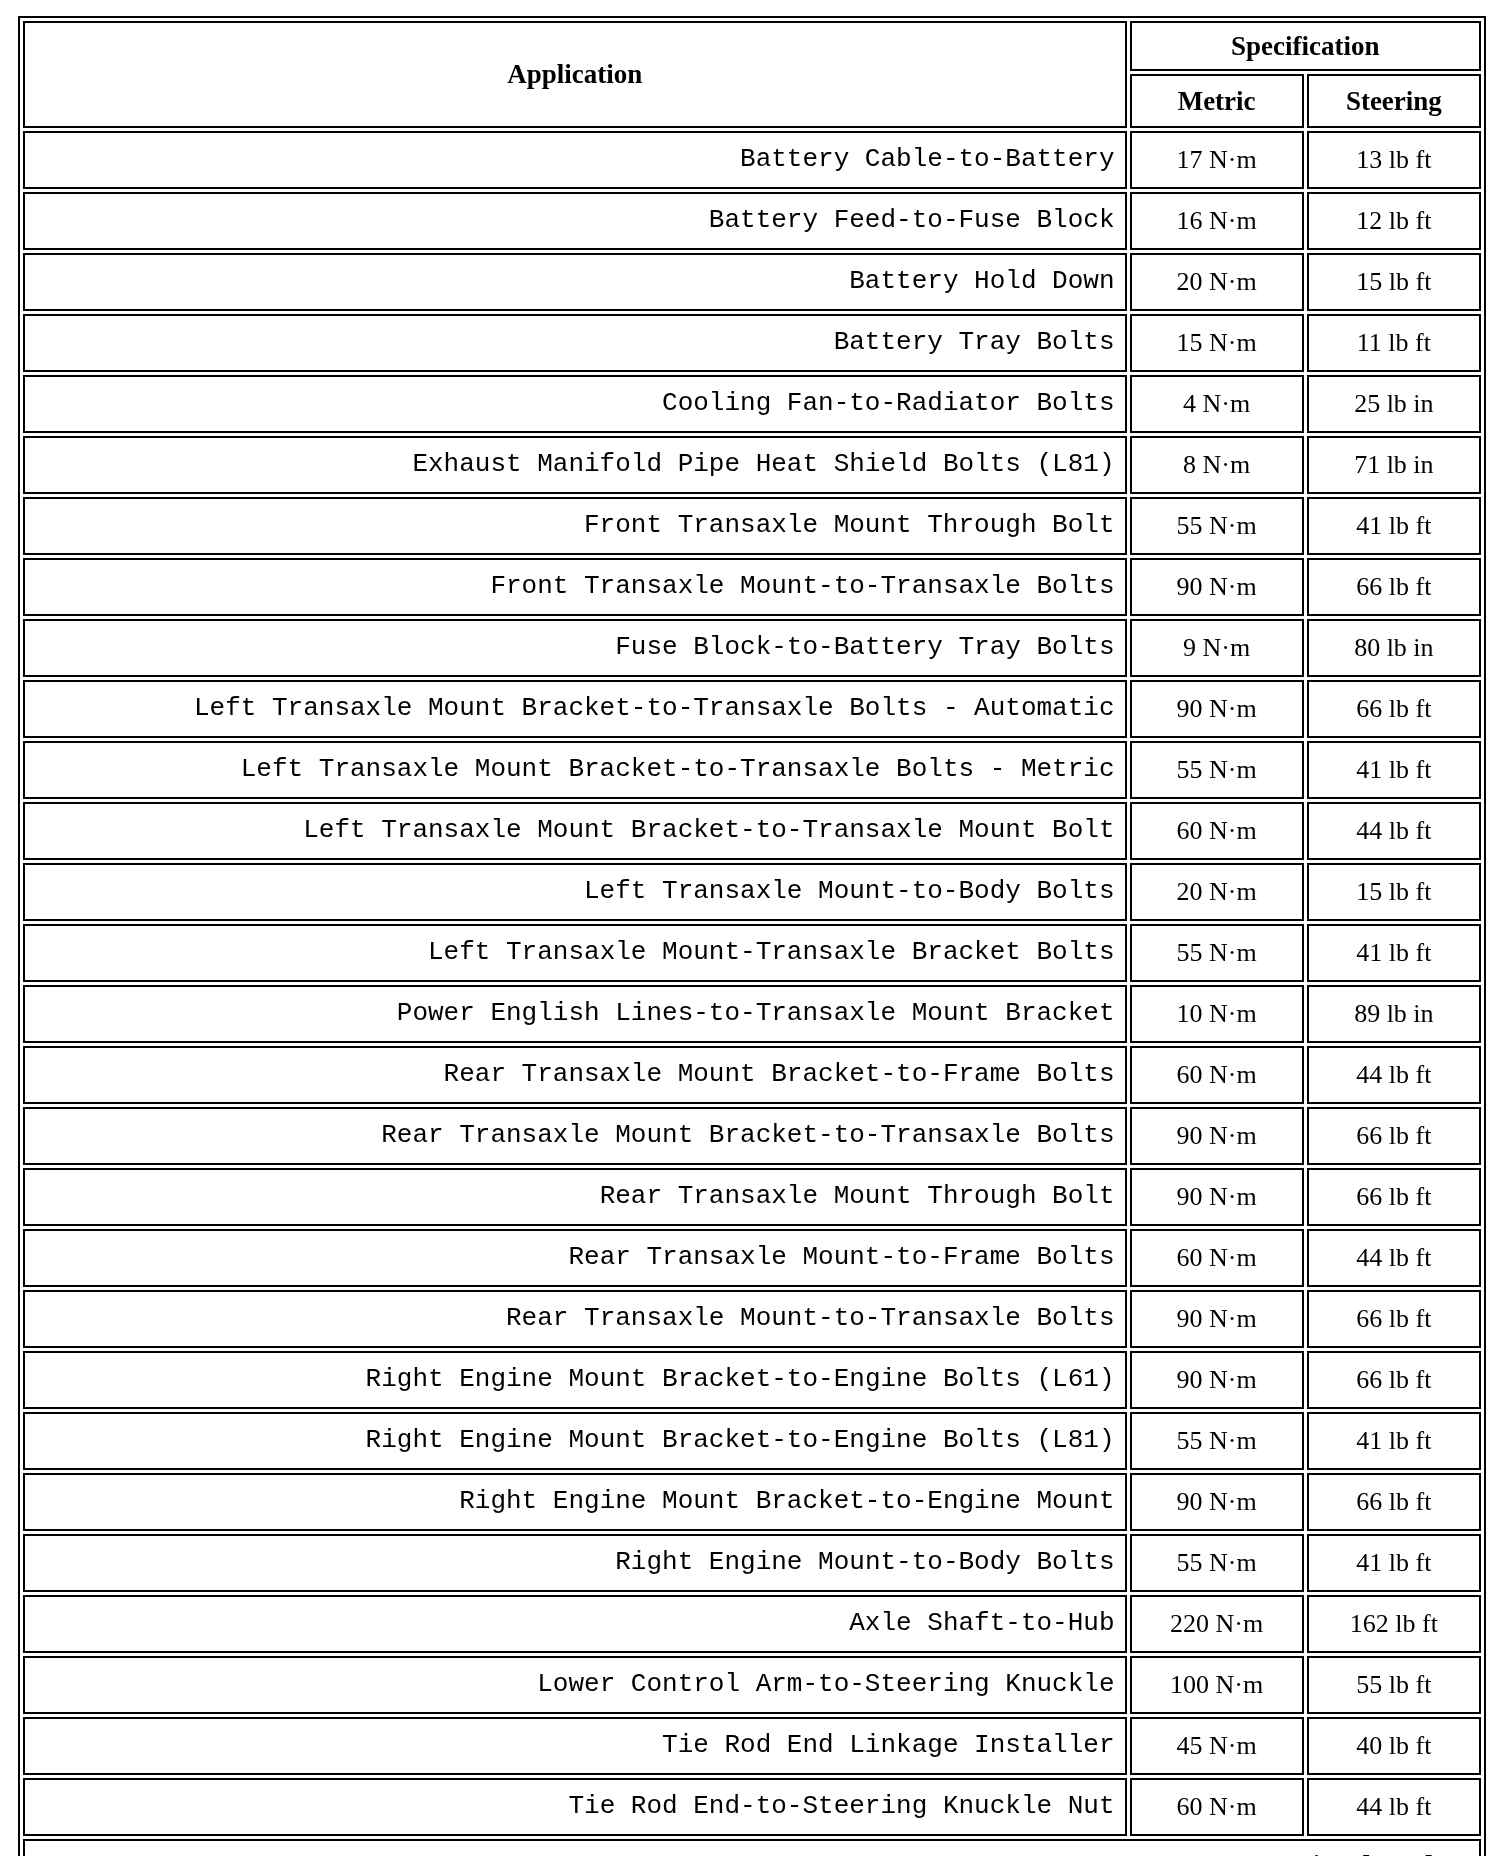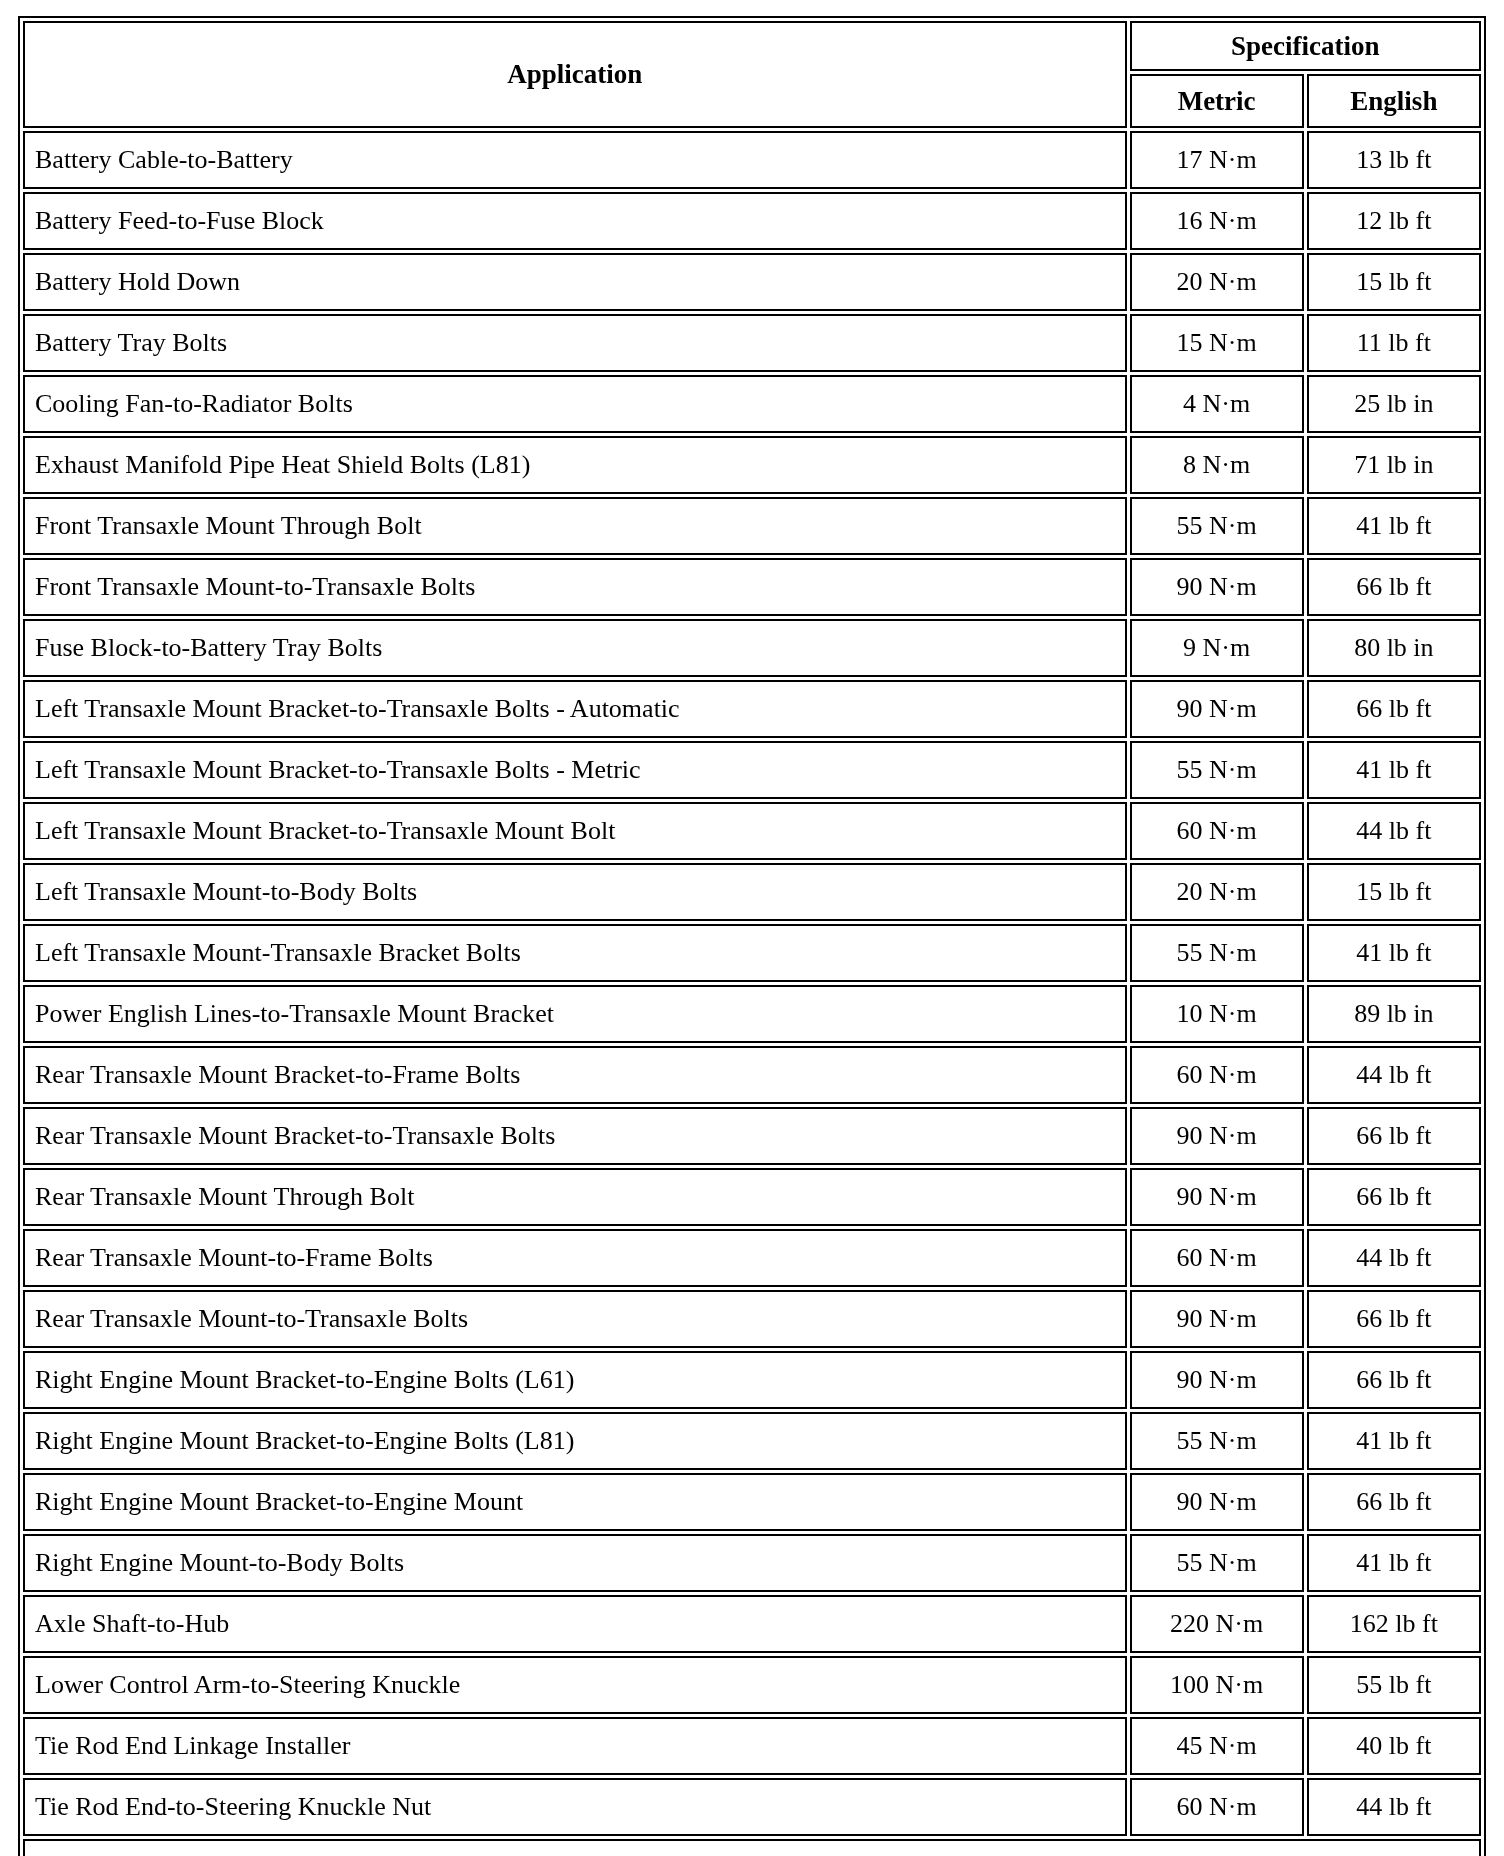--- a/index.html
+++ b/index.html
@@ -35,21 +35,22 @@
     vertical-align: middle;
   }
   .spec-table th {
     font-weight: bold;
     text-align: center;
     font-size: 27px;
   }
   th.spec-head { height: 36px; }
   th.unit-head { height: 40px; }
   td.app-cell {
-    text-align: left;
+    text-align: right;
+    font-family: Liberation Mono, monospace;
   }
   td.val-cell {
     text-align: center;
     white-space: nowrap;
     margin-top: 33px;
   }
   tr.data td { height: 44px; }
   tr.section td { height: 44px; }
 </style>
 </head>
@@ -62,21 +63,21 @@
       <col style="width:12%">
       <col style="width:12%">
     </colgroup>
     <thead>
       <tr>
         <th rowspan="2" class="app-head">Application</th>
         <th colspan="2" class="spec-head">Specification</th>
       </tr>
       <tr>
         <th class="unit-head">Metric</th>
-        <th class="unit-head">English</th>
+        <th class="unit-head">Steering</th>
       </tr>
     </thead>
     <tbody>
         <tr class="data">
           <td class="app-cell">Battery Cable-to-Battery</td>
           <td class="val-cell">17 N·m</td>
           <td class="val-cell">13 lb ft</td>
         </tr>
         <tr class="data">
           <td class="app-cell">Battery Feed-to-Fuse Block</td>

